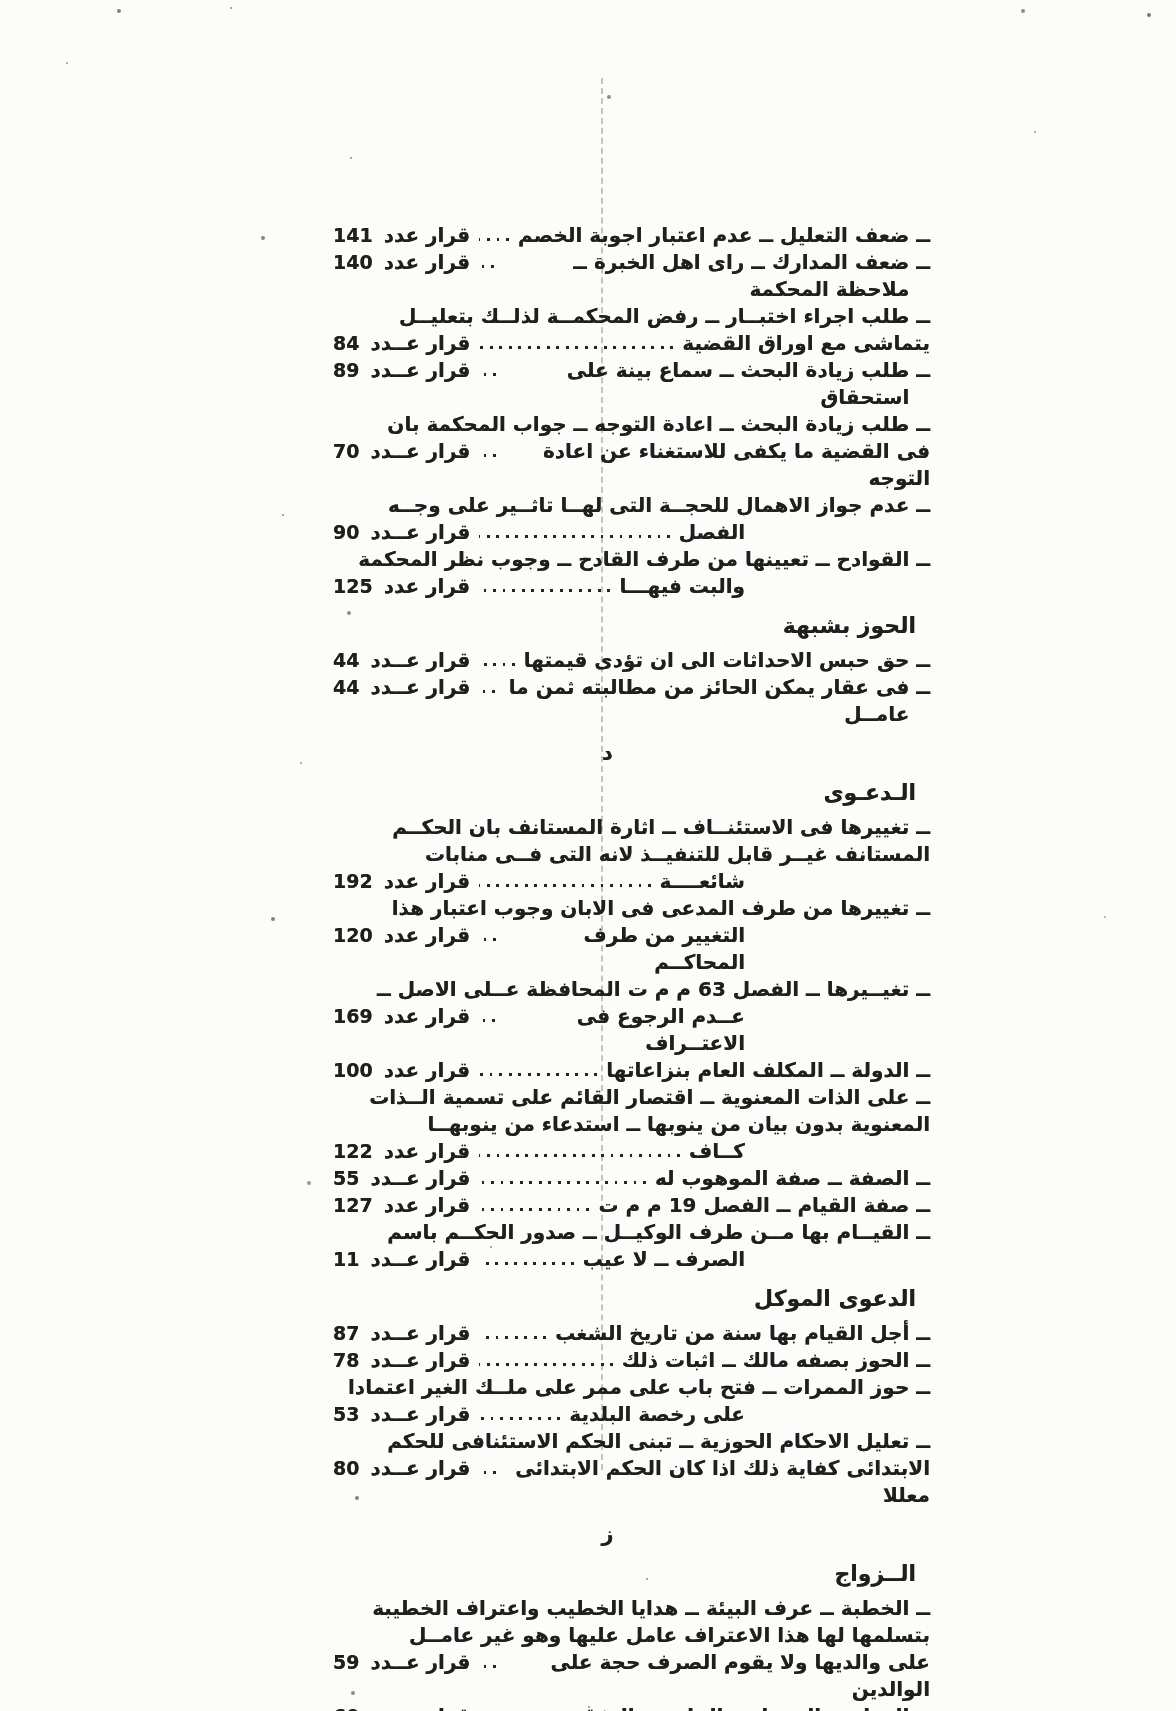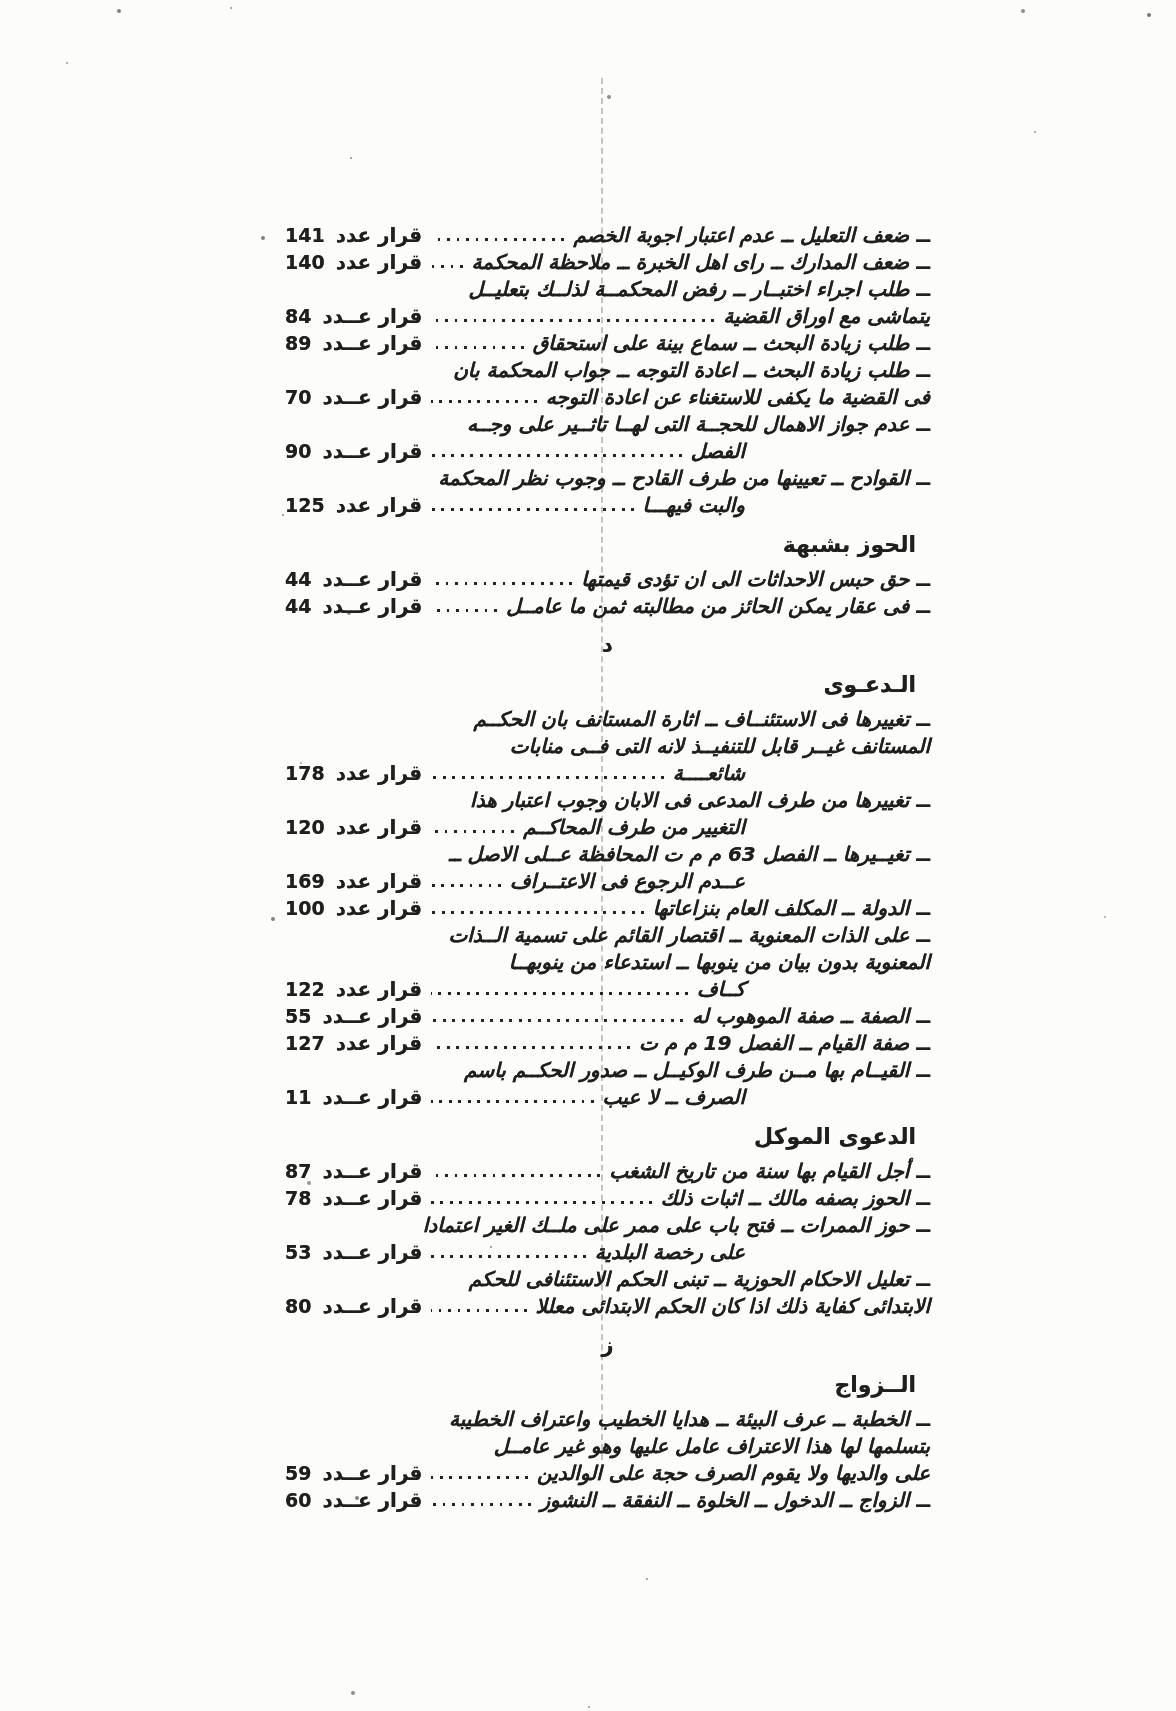--- a/index.html
+++ b/index.html
@@ -50,29 +50,29 @@
     text-align:center;font-size:21px;line-height:27px;
     margin:12px 0 0;
   }
   .entry{margin:0;}
   .line{display:flex;align-items:baseline;}
   .marker{
     flex:0 0 auto;
     padding-left:7px;
     letter-spacing:-1px;
   }
-  .text{flex:0 1 auto;white-space:normal;font-style:italic;}
+  .text{flex:0 1 auto;white-space:normal;}
   .leader{
     flex:1 1 18px;height:3px;min-width:14px;
     margin:0 9px;
     transform:translateY(-1px);
     background:repeating-linear-gradient(to left,#262524 0 2.6px,transparent 2.6px 9.5px);
   }
   .ref{flex:0 0 auto;white-space:nowrap;}
-  .num{font-size:19px;letter-spacing:.5px;padding-right:4px;}
+  .num{font-size:19px;letter-spacing:.5px;padding-right:4px;margin-left:48px;}
   
   .entry.orphan .line.final{padding-right:185px;}
 </style>
 </head>
 <body>
 
 <div class="page">
   <div class="fold-line"></div>
   <div class="specks"></div>
   <main class="toc" id="toc">
@@ -167,21 +167,21 @@
         <div class="line">
           <span class="marker">ــ</span>
           <span class="text">تغييرها فى الاستئنــاف ــ اثارة المستانف بان الحكــم</span>
         </div>
         <div class="line">
           <span class="text">المستانف غيــر قابل للتنفيــذ لانه التى فــى منابات</span>
         </div>
         <div class="line final">
           <span class="text">شائعــــة</span>
           <span class="leader"></span>
-          <span class="ref"><span class="ref-label">قرار عدد</span> <span class="num">178</span></span>
+          <span class="ref"><span class="ref-label">قرار عدد</span> <span class="num">192</span></span>
         </div>
       </div>
       <div class="entry orphan">
         <div class="line">
           <span class="marker">ــ</span>
           <span class="text">تغييرها من طرف المدعى فى الابان وجوب اعتبار هذا</span>
         </div>
         <div class="line final">
           <span class="text">التغيير من طرف المحاكــم</span>
           <span class="leader"></span>

